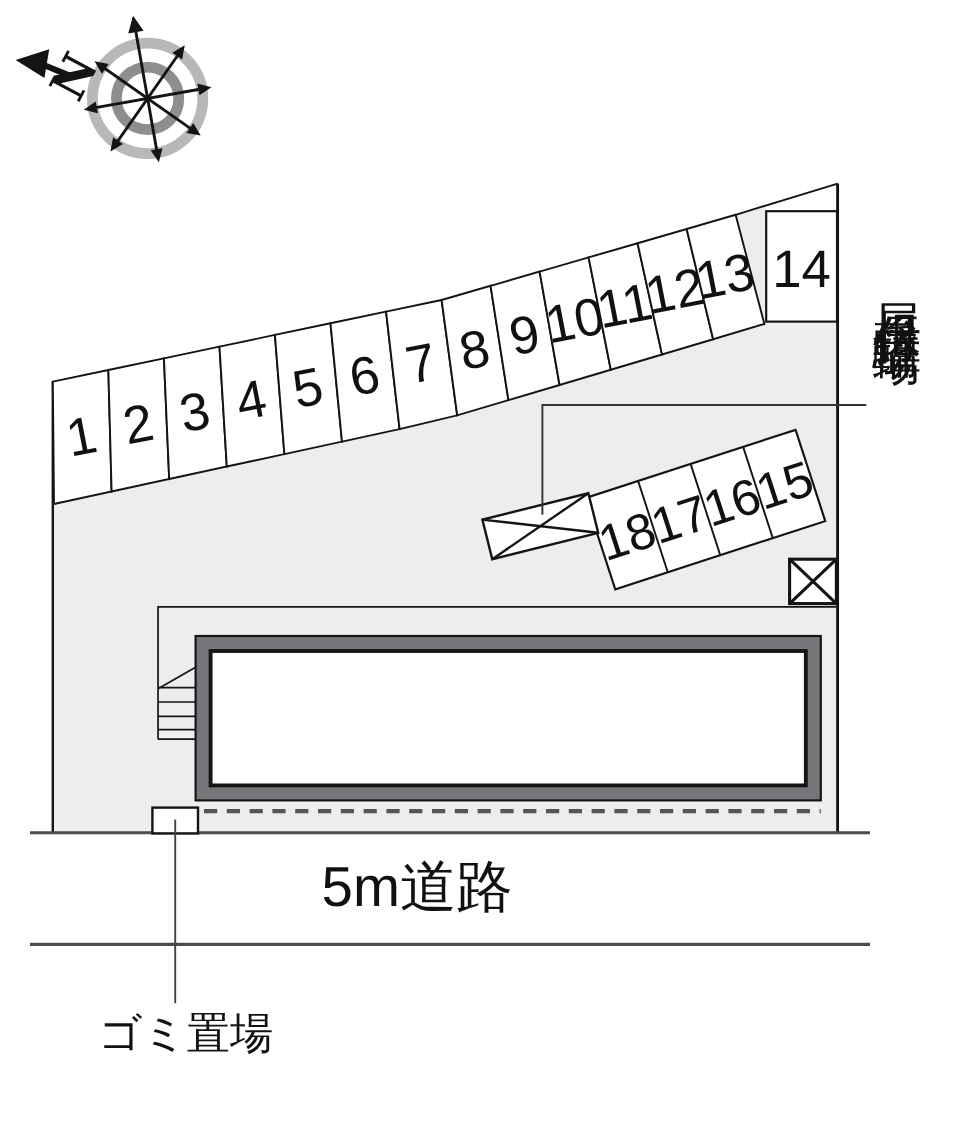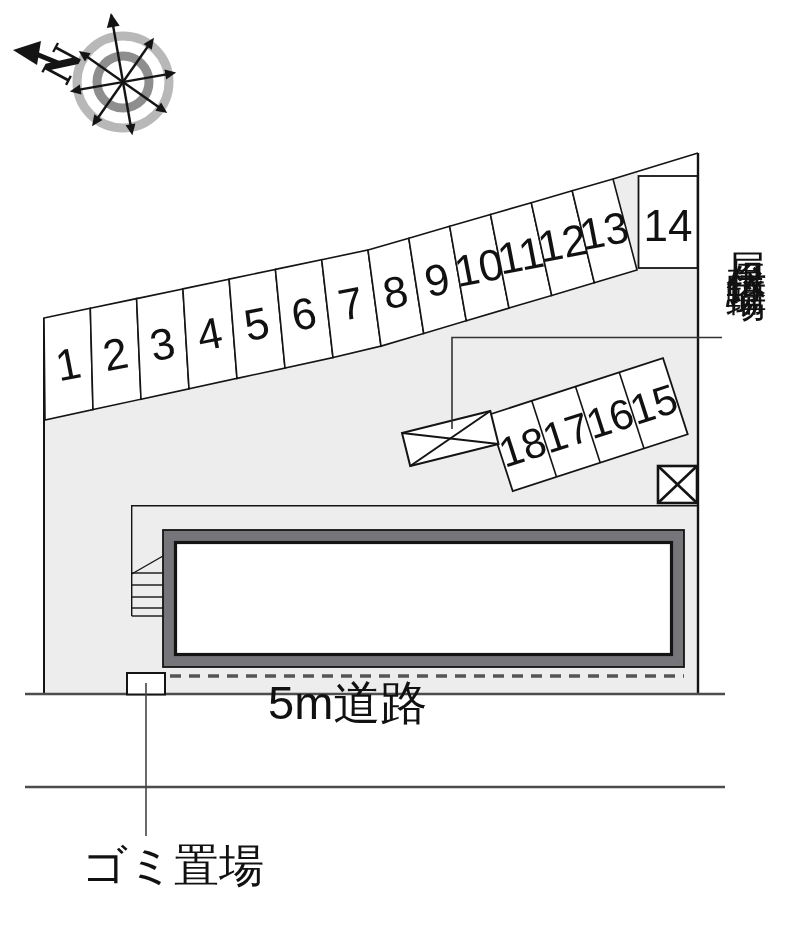--- a/index.html
+++ b/index.html
@@ -19,26 +19,26 @@
     line-height:1;
   }
   #bike-label{
     left:727px;top:221px;
     writing-mode:vertical-rl;
     text-orientation:upright;
     font-size:40px;
     letter-spacing:6px;
   }
   #road-label{
-    left:268px;top:679px;
+    left:268px;top:715px;
     font-size:47px;
   }
   #garbage-label{
     left:82px;top:843px;
-    font-size:45px;
+    font-size:36px;
   }
 </style>
 </head>
 <body>
 
 <div class="stage">
 
   <svg id="plan-svg" width="800" height="941" viewBox="0 0 800 941">
 
     <g>

